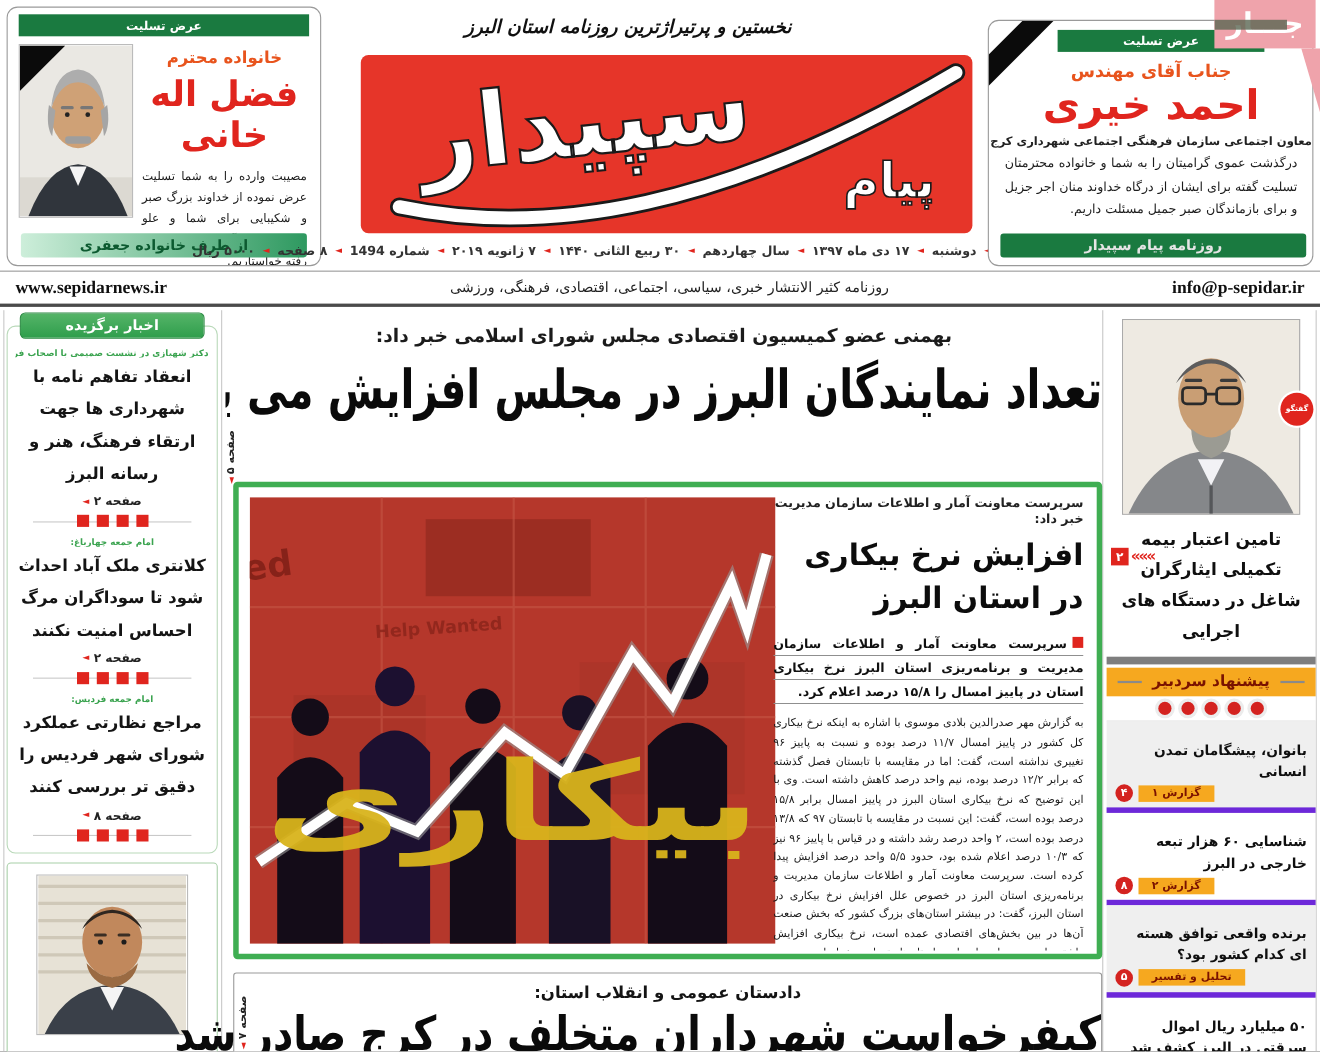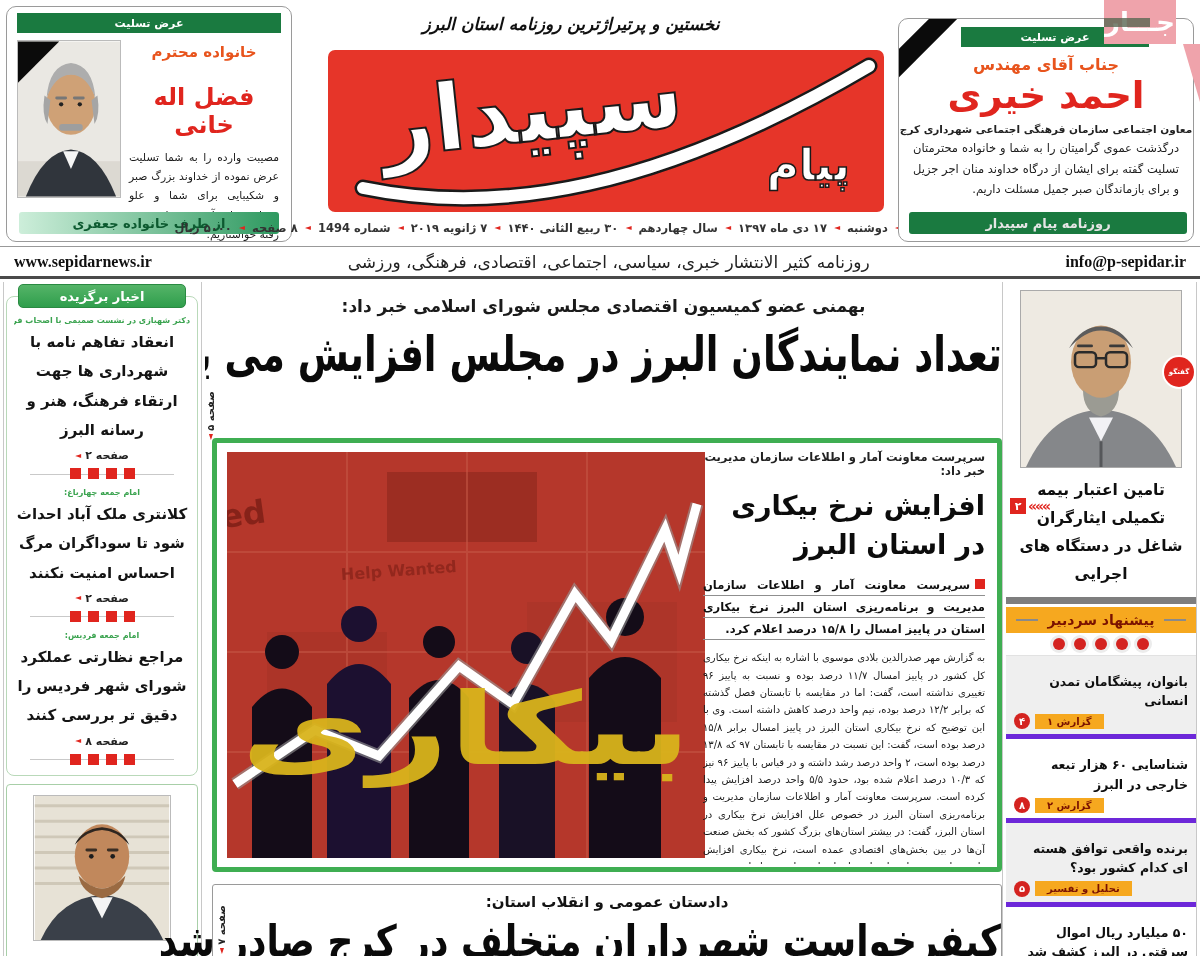--- a/index.html
+++ b/index.html
@@ -12,21 +12,21 @@
   .ob-header{height:20px;background:var(--dark-green,#1a7a40);color:#fff;font-size:11px;font-weight:bold;
              display:flex;align-items:center;justify-content:center}
   .ob-salutation{color:#e8541d;font-weight:bold;font-size:15px;text-align:center;text-shadow:0 0 2px #fff}
   .ob-name{color:var(--accent-red,#e0251e);font-weight:bold;text-align:center;text-shadow:0 1px 0 #fff}
   .ob-footer{position:absolute;bottom:7px;height:22px;display:flex;align-items:center;justify-content:center;
              font-weight:bold;font-size:13px;border-radius:3px}
   .ob-left{left:6px;top:6px;width:286px;height:236px}
   .ob-left .ob-header{margin:6px 10px 0}
   .ob-left .photo{position:absolute;left:10px;top:33px;width:104px;height:158px;border:1px solid #bbb;overflow:hidden}
   .ob-left .ob-texts{position:absolute;left:122px;right:12px;top:36px}
-  .ob-left .ob-name{font-size:24px;margin-top:22px}
+  .ob-left .ob-name{font-size:32px;margin-top:5px}
   .ob-left .ob-body{font-size:10.8px;line-height:1.78;text-align:justify;margin-top:9px;color:#1c1c1c}
   .ob-left .ob-footer{left:12px;right:12px;background:linear-gradient(to left,#2e9960,#cdeeda);color:#0c5a30}
   .ob-right{left:898px;top:18px;width:296px;height:224px}
   .ob-right .ob-header{margin:8px 44px 0 62px}
   .ribbon{position:absolute;left:-34px;top:8px;width:120px;height:20px;background:#0b0b0b;transform:rotate(-45deg)}
   .ob-right .ob-salutation{margin-top:8px;font-size:16px}
   .ob-right .ob-name{font-size:37px;margin-top:0}
   .ob-sub{font-size:10.5px;font-weight:bold;text-align:center;margin-top:6px;color:#222}
   .ob-right .ob-body{font-size:11.5px;line-height:1.8;text-align:justify;padding:3px 14px 0;color:#1c1c1c}
   .ob-right .ob-footer{left:10px;right:6px;background:var(--dark-green,#1a7a40);color:#e5e5e5}
@@ -40,33 +40,33 @@
   .logo-swoosh{position:absolute;inset:0;width:100%;height:100%}
   .logo-w2{position:absolute;left:52px;top:6px;font-size:92px;font-weight:bold;color:#fff;
            -webkit-text-stroke:2px #1a1a1a;transform:rotate(-6deg)}
   .logo-w1{position:absolute;right:34px;bottom:22px;font-size:44px;font-weight:bold;color:#fff;
            -webkit-text-stroke:1.5px #1a1a1a}
   .dateline{position:absolute;left:-24px;right:-12px;top:221px;text-align:center;font-size:11.5px;
             font-weight:bold;color:#333;white-space:nowrap}
   .dl-sep{color:var(--accent-red,#e0251e);font-size:8px;margin:0 3px;vertical-align:2px}
 
   
-  .watermark{position:absolute;left:1104px;top:0;width:72px;height:44px;background:var(--watermark-pink,#efa3ab);
+  .watermark{position:absolute;left:1104px;top:0;width:92px;height:44px;background:var(--watermark-pink,#efa3ab);
              display:flex;align-items:center;justify-content:center;overflow:hidden}
   .watermark::after{content:"";position:absolute;left:0;right:26px;top:18px;height:9px;background:#5a6652;opacity:.8}
   .wm-text{color:#fff;font-weight:bold;font-size:26px;letter-spacing:3px}
   .wm-tri{position:absolute;left:1183px;top:44px;width:0;height:0;border-top:58px solid var(--watermark-pink,#efa3ab);
           border-left:17px solid transparent}
 
   
   .infobar{position:absolute;left:0;top:246px;width:1200px;height:33px;border-top:1px solid #999;
            border-bottom:3px solid #4a4a4a;display:flex;align-items:center;justify-content:space-between;
            padding:0 14px;direction:ltr;background:#fff}
   .infobar .web,.infobar .email{font-family:"Liberation Serif",serif;font-weight:bold;font-size:16px;color:#101010}
-  .infobar .desc{font-size:17px;color:#222}
+  .infobar .desc{font-size:13px;color:#222}
 
   .vline{position:absolute;top:282px;bottom:0;width:1px;background:#c8c8c8}
 
   
   .sbl{position:absolute;left:6px;top:284px;width:192px}
   .sbl-header{position:relative;z-index:2;margin:0 auto;width:168px;height:24px;border:1px solid #2a8a42;
               background:linear-gradient(#55b468,var(--sidebar-green,#2f9e4c));border-radius:5px;color:#fff;
               font-weight:bold;font-size:13px;display:flex;align-items:center;justify-content:center}
   .sbl-box{position:relative;margin-top:-12px;border:1px solid var(--light-green-border,#b9d9b9);
            border-radius:8px;padding:16px 5px 4px;background:#fff}

